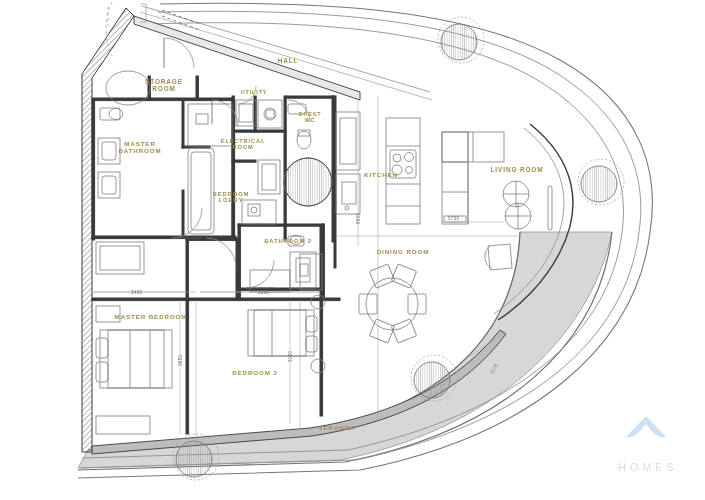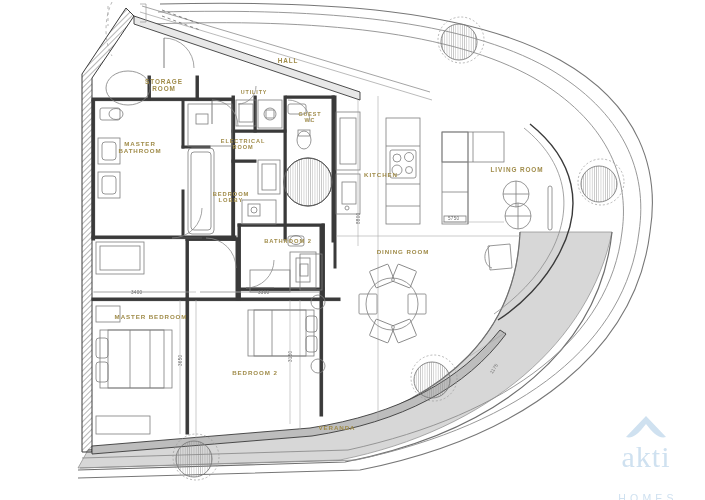--- a/index.html
+++ b/index.html
@@ -377,17 +377,16 @@
   <div class="dim-label dim-v" style="left:288px; top:362px;">3150</div>
   <div class="dim-label dim-v" style="left:356px; top:224px;">8800</div>
   <div class="dim-label" style="left:448px; top:216px;">5750</div>
   <div class="dim-label dim-diag" style="left:489px; top:372px;">1175</div>
 
   <div id="logo-block">
     <svg id="logo-icon" width="42" height="26" viewBox="0 0 42 26">
       <path d="M21 1 L41 22 C34 24 28 18 21 9 C14 18 8 24 1 22 Z" fill="#cfe1f0"></path>
       <path d="M21 12 L28 21 C25 22 23 19 21 16 C19 19 17 22 14 21 Z" fill="#ffffff"></path>
     </svg>
-    <span id="logo-word">akti</span>
     <span id="logo-sub">HOMES</span>
   </div>
 
 </div>
 
 </body></html>

